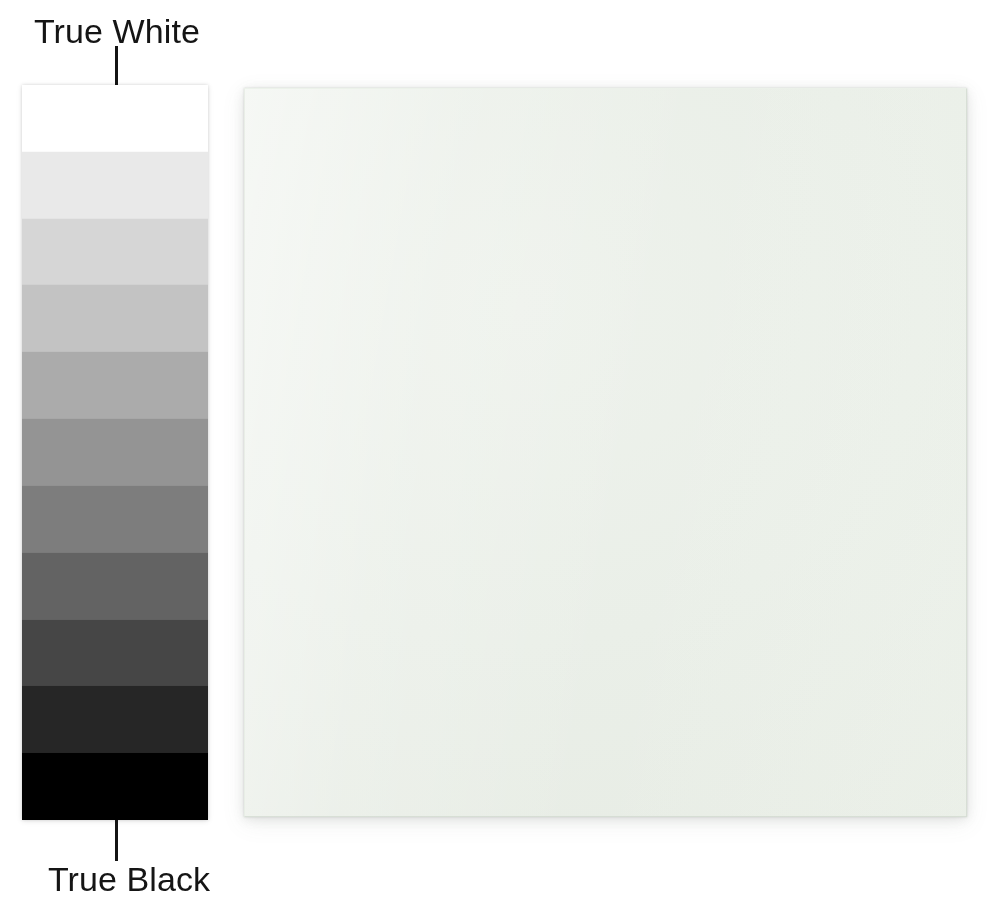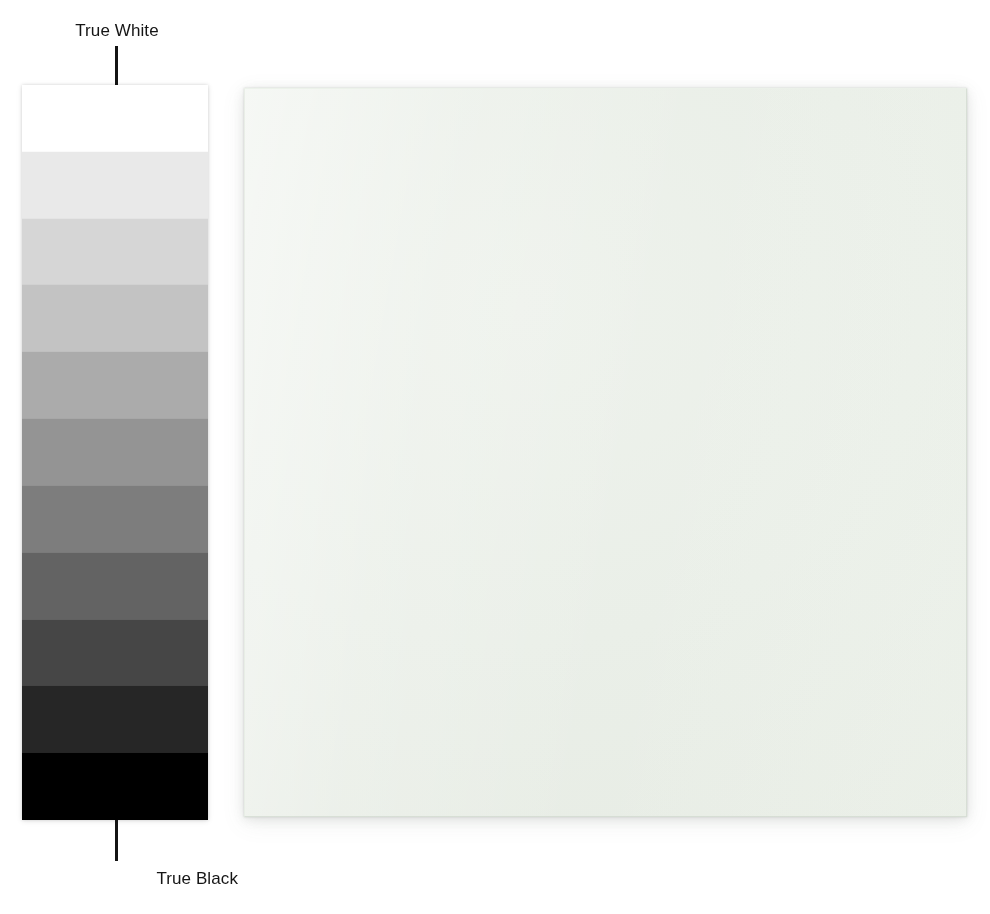--- a/index.html
+++ b/index.html
@@ -21,38 +21,37 @@
     left: 0;
     top: 0;
     width: 990px;
     height: 914px;
     background: #ffffff;
   }
 
   
   .callout-label {
     position: absolute;
-    font-size: 17px;
+    font-size: 34px;
     line-height: 30px;
     color: #151515;
     letter-spacing: 0.1px;
     white-space: nowrap;
     text-align: center;
     font-weight: 400;
   }
   #label-true-white {
     left: 0;
     top: 16px;
     width: 234px;
   }
   #label-true-black {
-    left: 4px;
+    left: 12px;
     top: 864px;
     width: 234px;
-    text-align: right;
   }
 
   
   .leader-line {
     position: absolute;
     width: 3px;
     background: #141414;
   }
   #leader-top {
     left: 115px;

